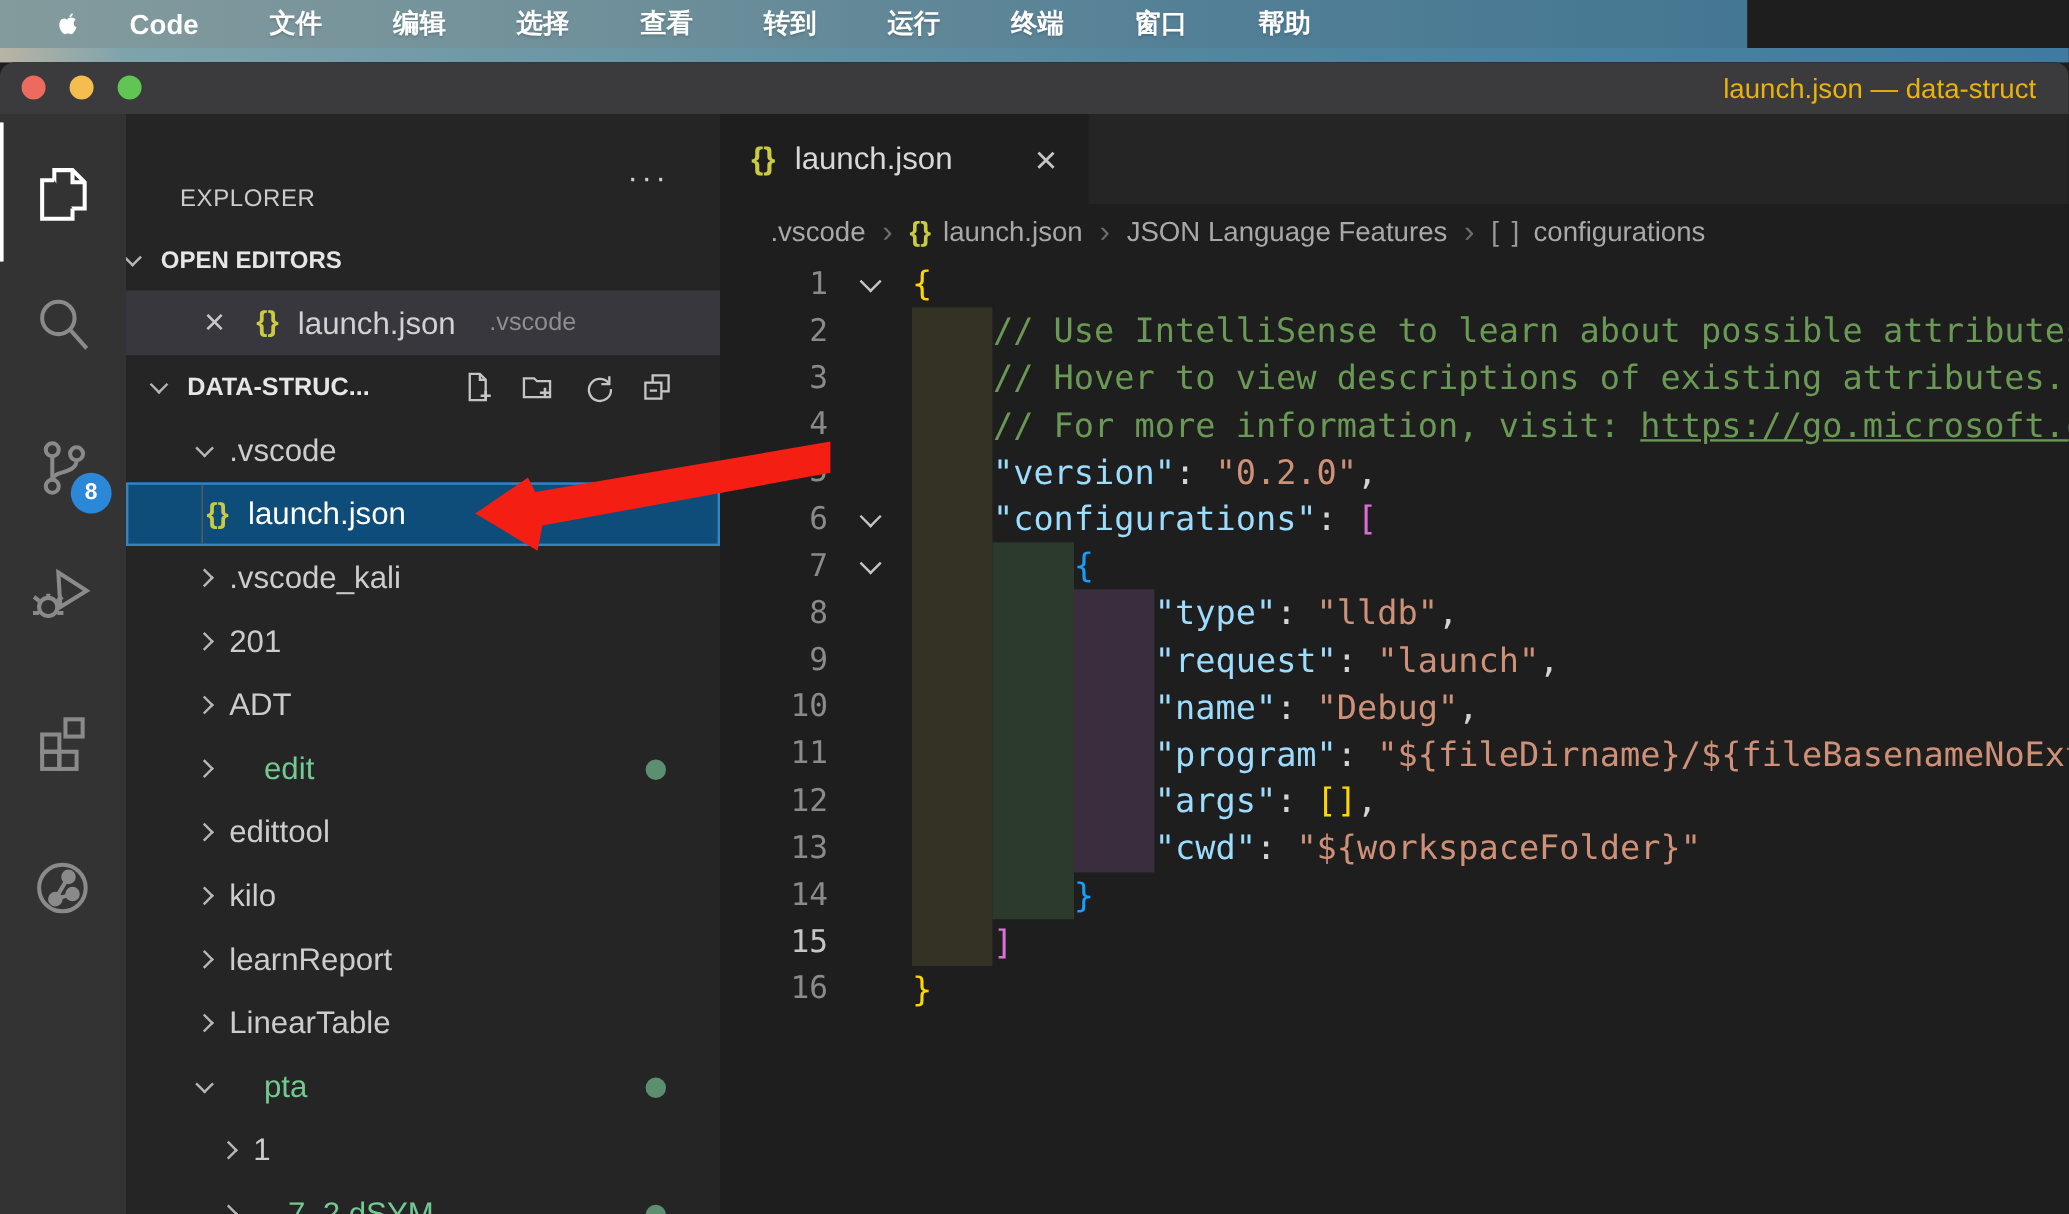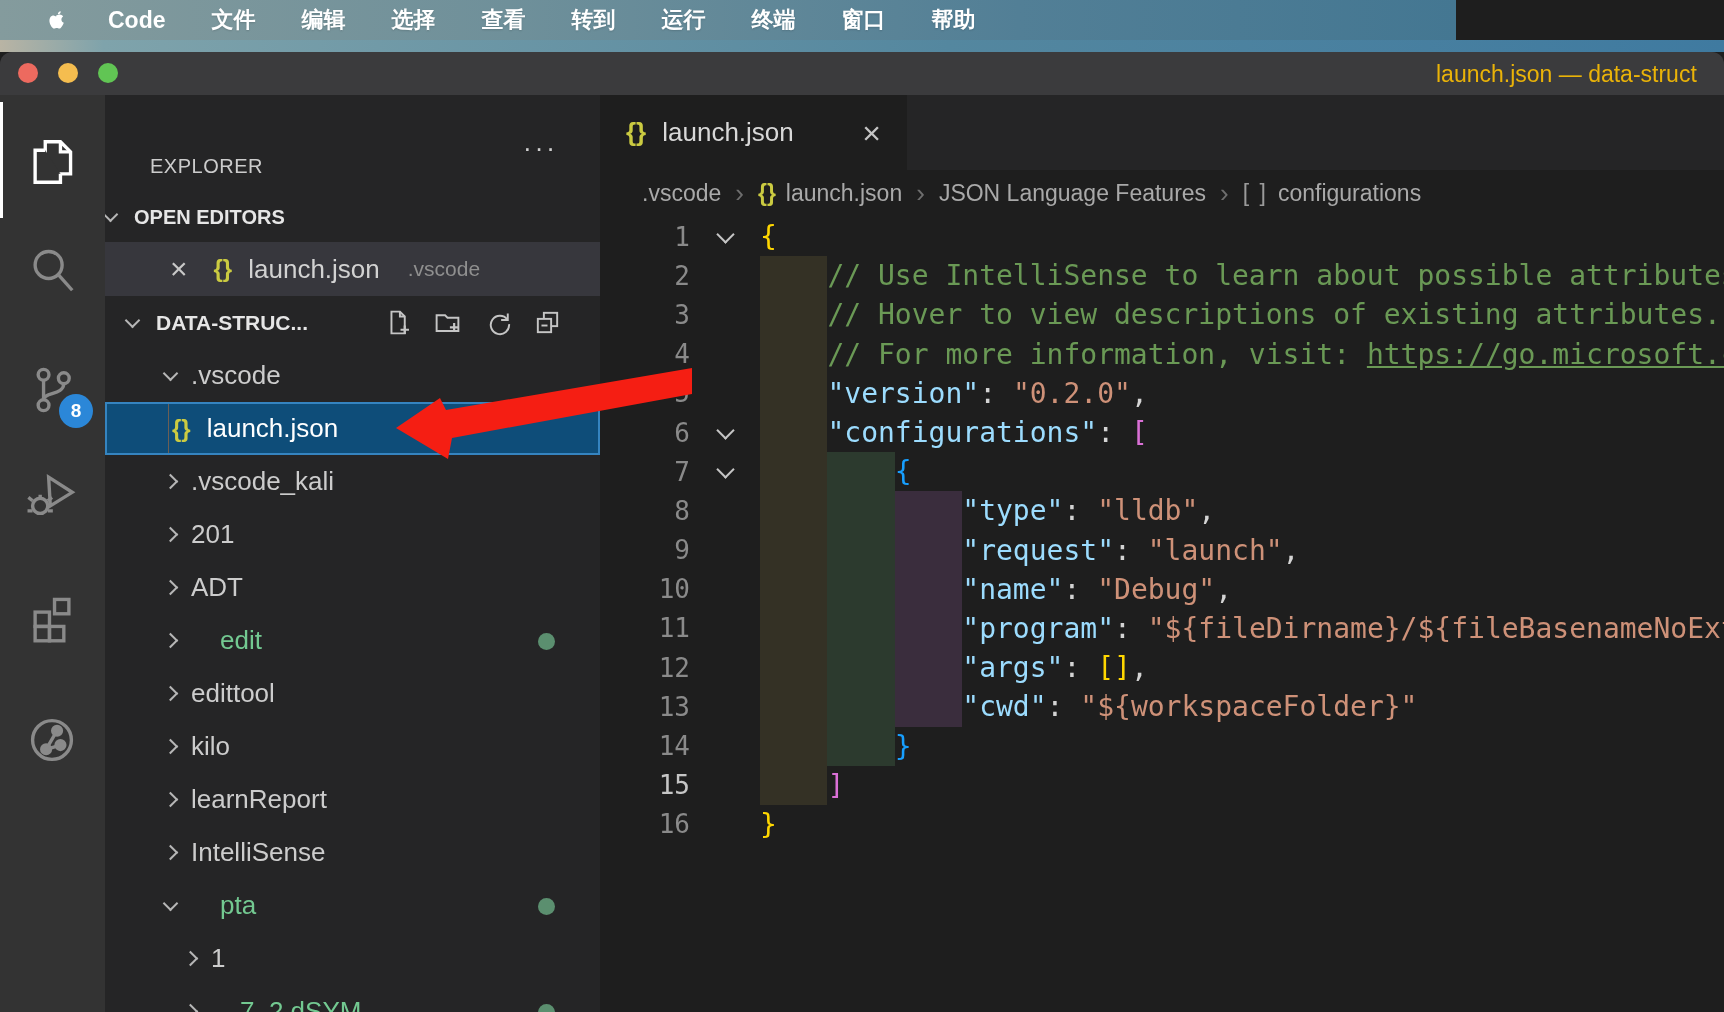--- a/index.html
+++ b/index.html
@@ -6,21 +6,21 @@
   html,body { width:1724px; height:1012px; overflow:hidden; background:#1e1e1e;
               font-family:"Liberation Sans", sans-serif; }
 
   
   .menubar { position:absolute; top:0; left:0; width:1456px; height:40px;
     background:linear-gradient(90deg,#849b9d 0%,#6f909a 35%,#527f96 70%,#447792 100%);
     display:flex; align-items:center; padding-left:44px; color:#fff; }
   .apple { width:24px; height:28px; margin-right:40px; display:flex; align-items:center; }
   .app-name { font-size:23px; font-weight:700; margin-right:46px; }
   .menu-item { font-size:22px; font-weight:600; margin-right:46px; white-space:nowrap;
-    text-shadow:0 1px 2px rgba(0,0,0,.15); }
+    text-shadow:0 1px 2px rgba(0,0,0,.15);margin-left:13px; }
 
   
   .desktop-strip { position:absolute; top:40px; left:0; width:1724px; height:12px;
     background:linear-gradient(90deg,#b9b4a4 0%,#7fa3ab 6%,#54879f 55%,#3f7aa0 100%); }
 
   
   .window { position:absolute; top:52px; left:0; width:1724px; height:960px;
     background:#1e1e1e; border-radius:12px 12px 0 0; overflow:hidden; }
   .titlebar { height:43px; background:#3b3b3d; position:relative; }
   .lights { position:absolute; left:18px; top:11px; display:flex; gap:20px; }
@@ -261,21 +261,21 @@
           <div class="trow ind1">
             <span class="chev right"></span>
             <span>kilo</span>
           </div>
           <div class="trow ind1">
             <span class="chev right"></span>
             <span>learnReport</span>
           </div>
           <div class="trow ind1">
             <span class="chev right"></span>
-            <span>IntelliSense</span>
+            <span>LinearTable</span>
           </div>
           <div class="trow ind1 green">
             <span class="chev down"></span>
             <span>pta</span>
             <span class="gdot"></span>
           </div>
           <div class="trow ind2">
             <span class="chev right"></span>
             <span>1</span>
           </div>

